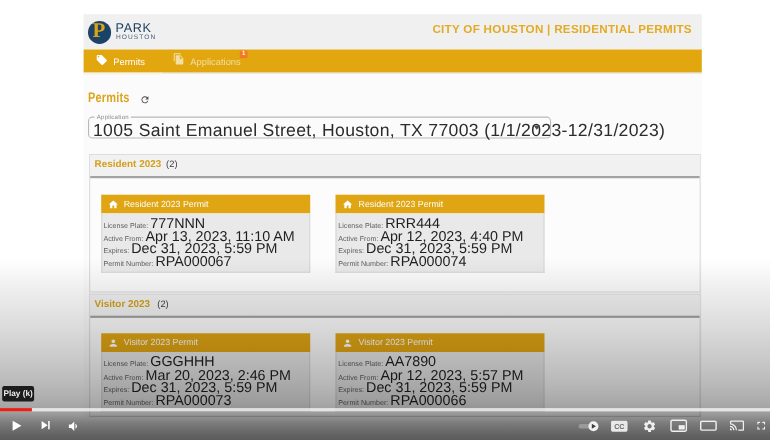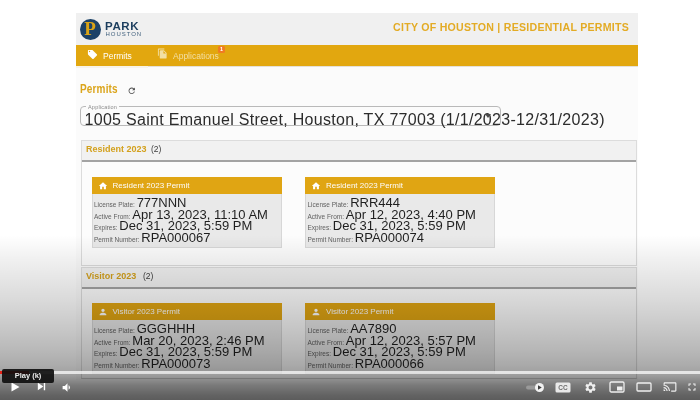--- a/index.html
+++ b/index.html
@@ -7,21 +7,21 @@
   body { position:relative; }
   .abs { position:absolute; }
 
   
   .page { position:absolute; left:76px; top:13px; width:562px; height:367px; background:#fbfbfb; }
 
   .hdr { position:absolute; left:0; top:0; width:562px; height:32px; background:#f0f0f0; }
   .logo-circle { position:absolute; left:3.5px; top:6px; width:21px; height:21px; border-radius:50%;
     background:#1b4268; color:#d9a417; text-align:center; }
   .logo-circle span { font-size:19px; font-weight:bold; line-height:20.5px; font-family:"Liberation Serif",serif; }
-  .logo-park { position:absolute; left:29px; top:7px; font-size:11.5px; font-weight:bold; color:#1c3e5e; letter-spacing:0.6px; }
+  .logo-park { position:absolute; left:29px; top:7px; font-size:11.5px; font-weight:normal; color:#1c3e5e; letter-spacing:0.6px; }
   .logo-houston { position:absolute; left:29.5px; top:18px; font-size:6px; color:#44637f; letter-spacing:0.95px; }
   .hdr-title { position:absolute; right:9px; top:7.5px; font-size:10.6px; font-weight:bold; color:#e3ab25; letter-spacing:0.25px; }
 
   .tabbar { position:absolute; left:0; top:32px; width:562px; height:20.5px; background:#e2a70f; }
   .tab-underline { position:absolute; left:0px; top:52.5px; width:72px; height:2px; background:#f7f3e8; }
   .tabbar-shadow { position:absolute; left:72px; top:52.5px; width:490px; height:1px; background:#e4e0d8; }
   .tab1-txt { position:absolute; left:27px; top:37.5px; font-size:8.5px; color:#ffffff; }
   .tab2-txt { position:absolute; left:97px; top:37.5px; font-size:8.5px; color:#f2dfa4; }
   .badge { position:absolute; left:142px; top:32.5px; width:7px; height:7px; background:#f07b22; border-radius:1.5px;
     color:#fff; font-size:5.5px; line-height:7px; text-align:center; font-weight:bold; }
@@ -45,21 +45,21 @@
   .card-h .ttl { position:absolute; left:21px; top:3.5px; line-height:9px; font-size:8px; color:#fdfdfd; }
   .card-h svg { position:absolute; left:6px; top:3.5px; }
   .card-b { position:absolute; left:0; top:16.5px; width:100%; height:54.5px; background:#e9e9e9; border:1px solid #d7d7d7; border-top:none; }
   .row { position:absolute; left:1.5px; white-space:nowrap; font-size:8px; line-height:9px; }
   .lbl { font-size:6.5px; color:#5f5f5f; }
   .val { font-size:13px; color:#1f1f1f; }
 
   
   .grad { position:absolute; left:0; top:235px; width:700px; height:165px; z-index:5;
     background:linear-gradient(to bottom, rgba(0,0,0,0) 0%, rgba(0,0,0,0.06) 15%, rgba(0,0,0,0.10) 27%, rgba(0,0,0,0.145) 39%, rgba(0,0,0,0.225) 58%, rgba(0,0,0,0.28) 70%, rgba(0,0,0,0.33) 79%, rgba(0,0,0,0.38) 85%, rgba(0,0,0,0.52) 91%, rgba(0,0,0,0.61) 97%, rgba(0,0,0,0.64) 100%); }
-  .tooltip { position:absolute; left:2px; top:369px; width:52px; height:14px; z-index:8;
+  .tooltip { position:absolute; left:2px; top:351px; width:29px; height:14px; z-index:8;
     background:rgba(15,15,15,0.92); border-radius:2px; color:#eee; font-size:7.5px; font-weight:bold; text-align:center; line-height:14px; }
   .pbar { position:absolute; left:0; top:370.5px; width:700px; height:3px; background:rgba(255,255,255,0.72); z-index:6; }
   .pbar-red { position:absolute; left:0; top:0; width:29px; height:3px; background:#e62117; }
   .controls { position:absolute; left:0; top:374px; width:700px; height:26px; z-index:7; }
   .ctrl { position:absolute; }
   .time { position:absolute; left:84px; top:7.5px; font-size:7.5px; color:#dddddd; letter-spacing:0.3px;margin-top:36px; }
 </style>
 </head>
 <body>
 

